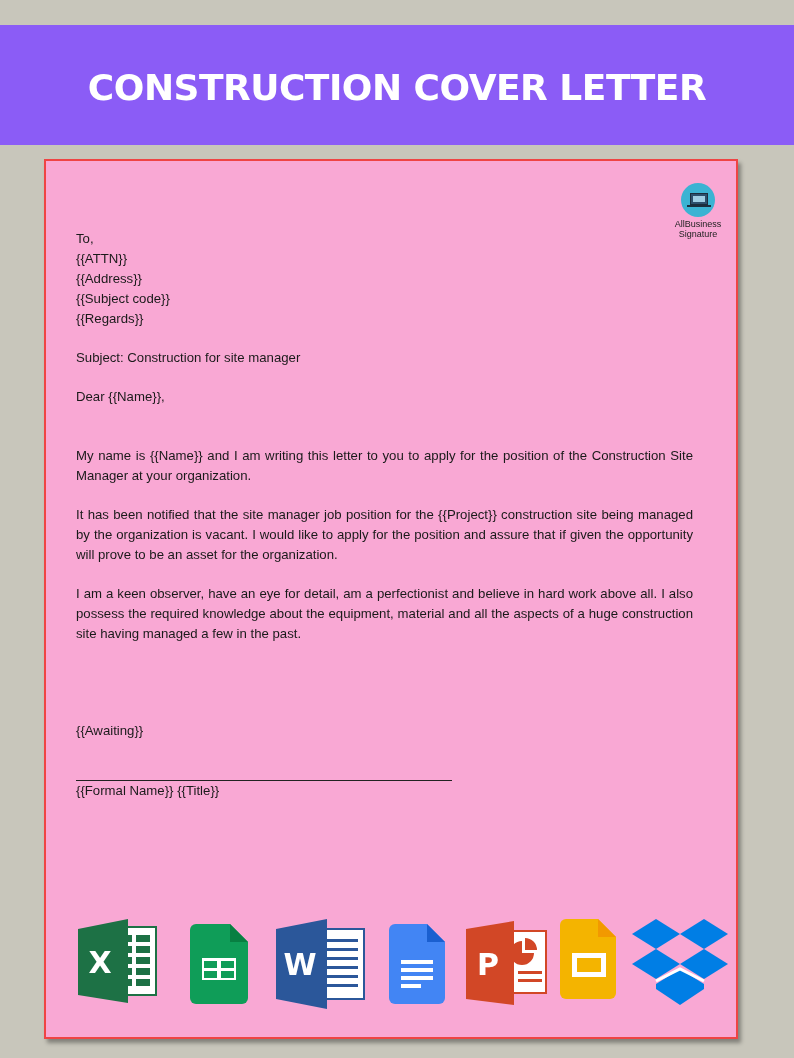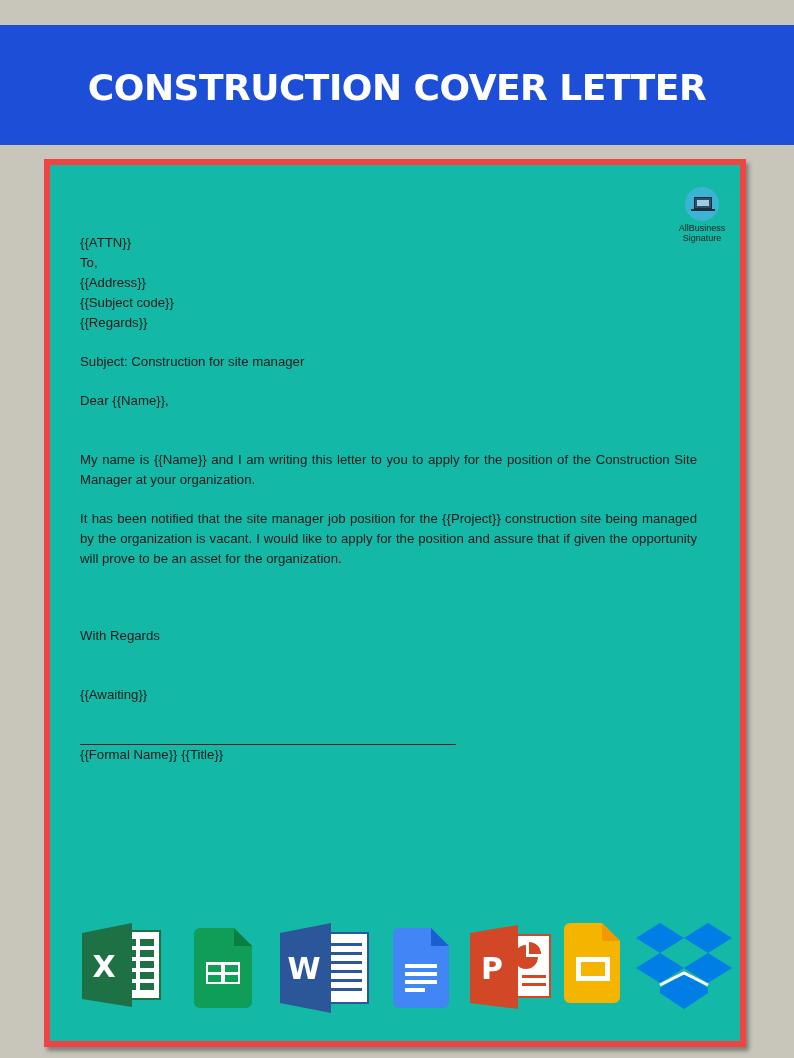--- a/index.html
+++ b/index.html
@@ -5,36 +5,36 @@
   html, body { margin: 0; padding: 0; }
   body {
     width: 794px; height: 1058px;
     background: #c8c6bb;
     position: relative;
     overflow: hidden;
     font-family: "Liberation Sans", sans-serif;
   }
   .banner {
     position: absolute; left: 0; top: 25px; width: 794px; height: 120px;
-    background: #1d4ed8;
+    background: #8b5cf6;
     display: flex; align-items: center; justify-content: center;
   }
   .banner-title {
     color: #ffffff;
     font-family: "DejaVu Sans", sans-serif;
     font-weight: bold;
     font-size: 36px;
     letter-spacing: -0.5px;
     margin-top: 4px;
   }
   .page {
     position: absolute; left: 44px; top: 159px;
     width: 690px; height: 876px;
-    background: #14b8a6;
-    border: 6px solid #ef4444;
+    background: #f9a8d4;
+    border: 2px solid #ef4444;
     box-shadow: 3px 4px 4px rgba(0,0,0,0.35);
   }
   .logo {
     position: absolute; left: 612px; top: 22px;
     width: 80px; text-align: center;
   }
   .logo-circle {
     width: 34px; height: 34px; border-radius: 50%;
     background: #3bb3d3;
     margin: 0 auto;
@@ -84,37 +84,37 @@
           <div class="logo-screen"></div>
         </div>
     </div>
     <div class="logo-text">
       <div>AllBusiness</div>
       <div>Signature</div>
     </div>
   </div>
 
   <div class="letter">
+    <p>To,</p>
     <p>{{ATTN}}</p>
-    <p>To,</p>
     <p>{{Address}}</p>
     <p>{{Subject code}}</p>
     <p>{{Regards}}</p>
     <div class="gap"></div>
     <p>Subject: Construction for site manager</p>
     <div class="gap"></div>
     <p>Dear {{Name}},</p>
     <div class="gap2"></div>
     <p class="justify">My name is {{Name}} and I am writing this letter to you to apply for the position of the Construction Site Manager at your organization.</p>
     <div class="gap"></div>
     <p class="justify">It has been notified that the site manager job position for the {{Project}} construction site being managed by the organization is vacant. I would like to apply for the position and assure that if given the opportunity will prove to be an asset for the organization.</p>
     <div class="gap"></div>
-    <div class="gap"></div>
-    <div class="gap"></div>
-    <p>With Regards</p>
+    <p class="justify">I am a keen observer, have an eye for detail, am a perfectionist and believe in hard work above all. I also possess the required knowledge about the equipment, material and all the aspects of a huge construction site having managed a few in the past.</p>
+    <div class="gap"></div>
+    <div class="gap"></div>
     <div class="gap2"></div>
     <p>{{Awaiting}}</p>
     <div class="gap2"></div>
     <div class="sig-line"></div>
     <p>{{Formal Name}} {{Title}}</p>
   </div>
 
   <div class="icons">
 
     <svg class="icon" style="left:0;top:3px" width="84" height="84" viewBox="0 0 84 84">

